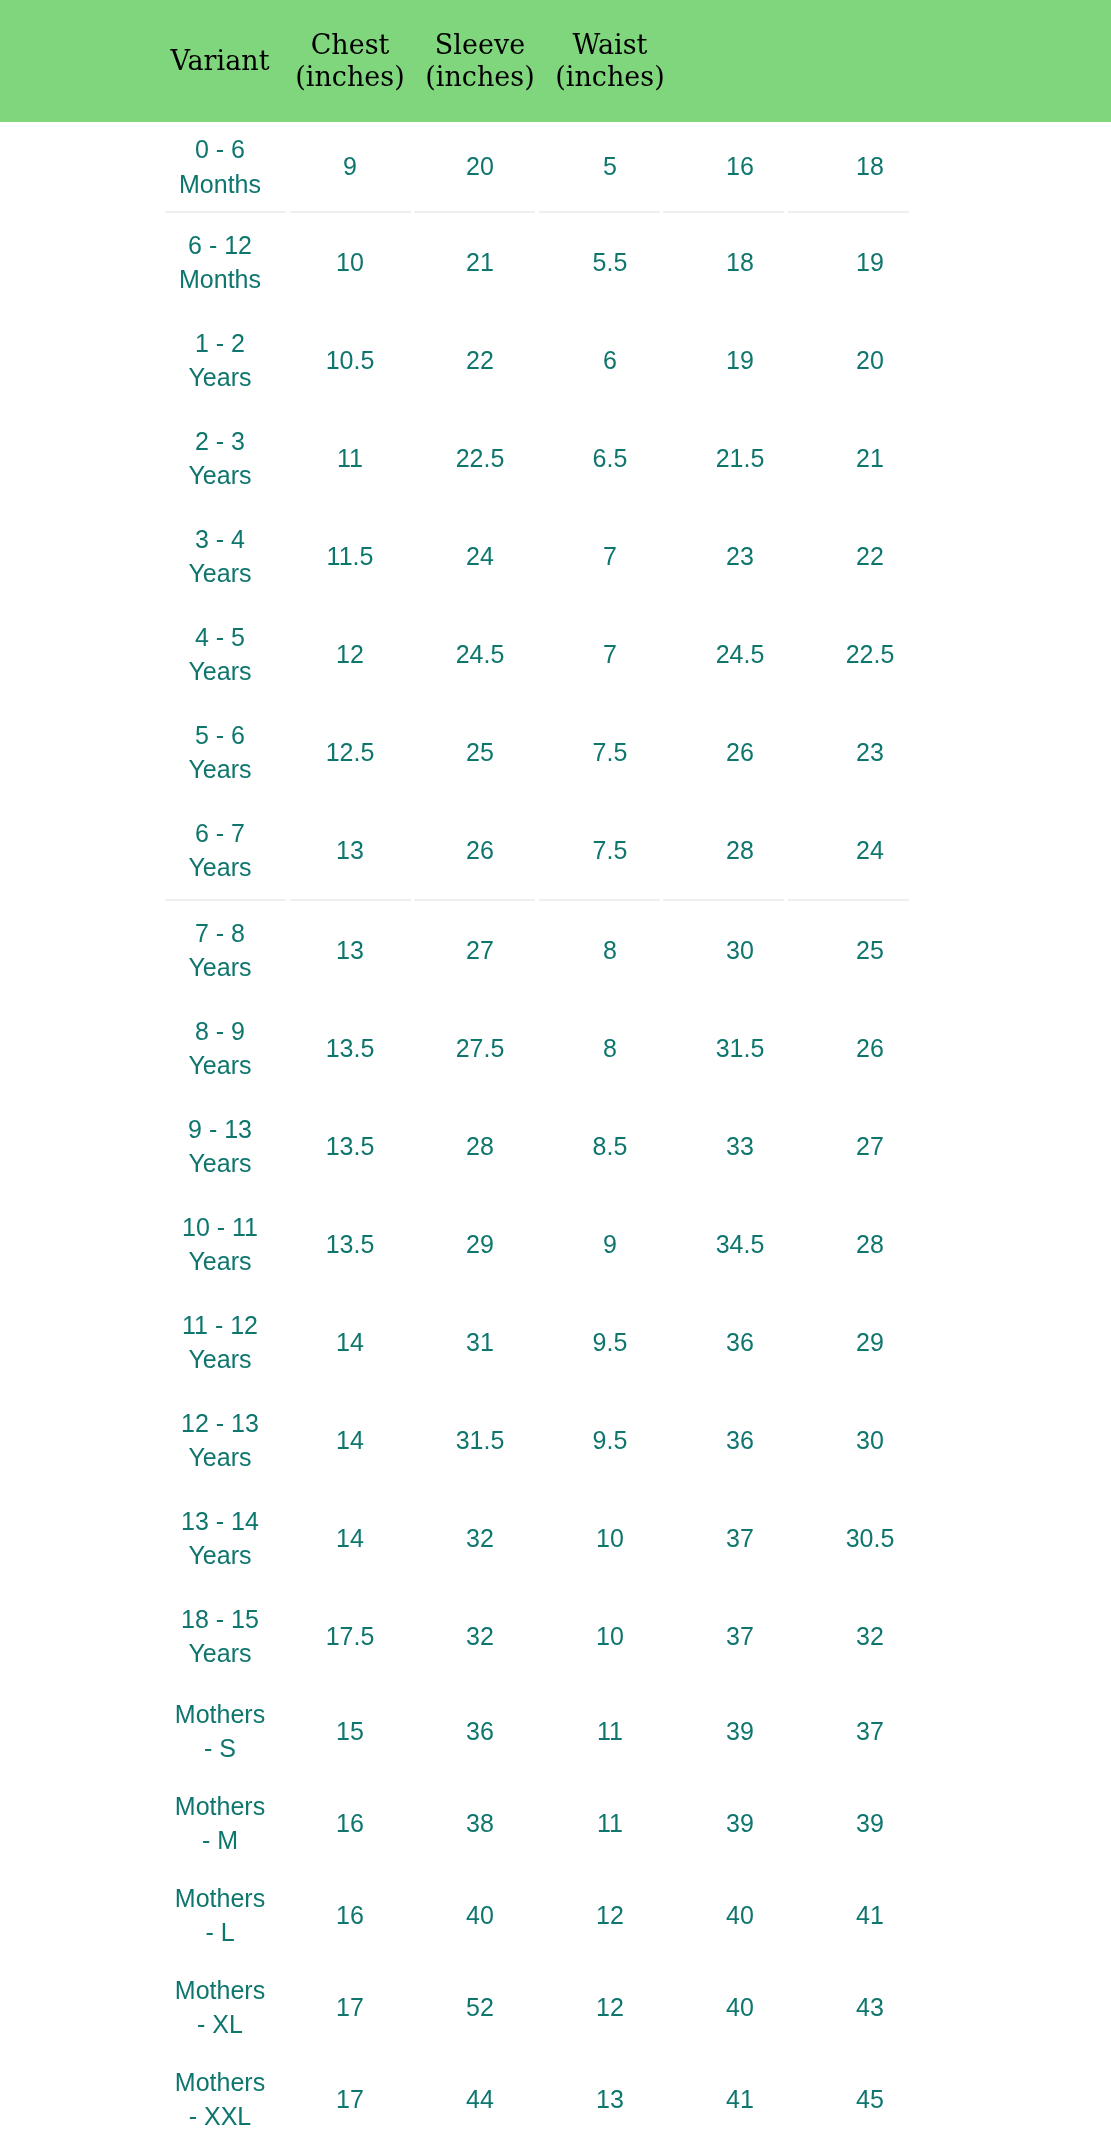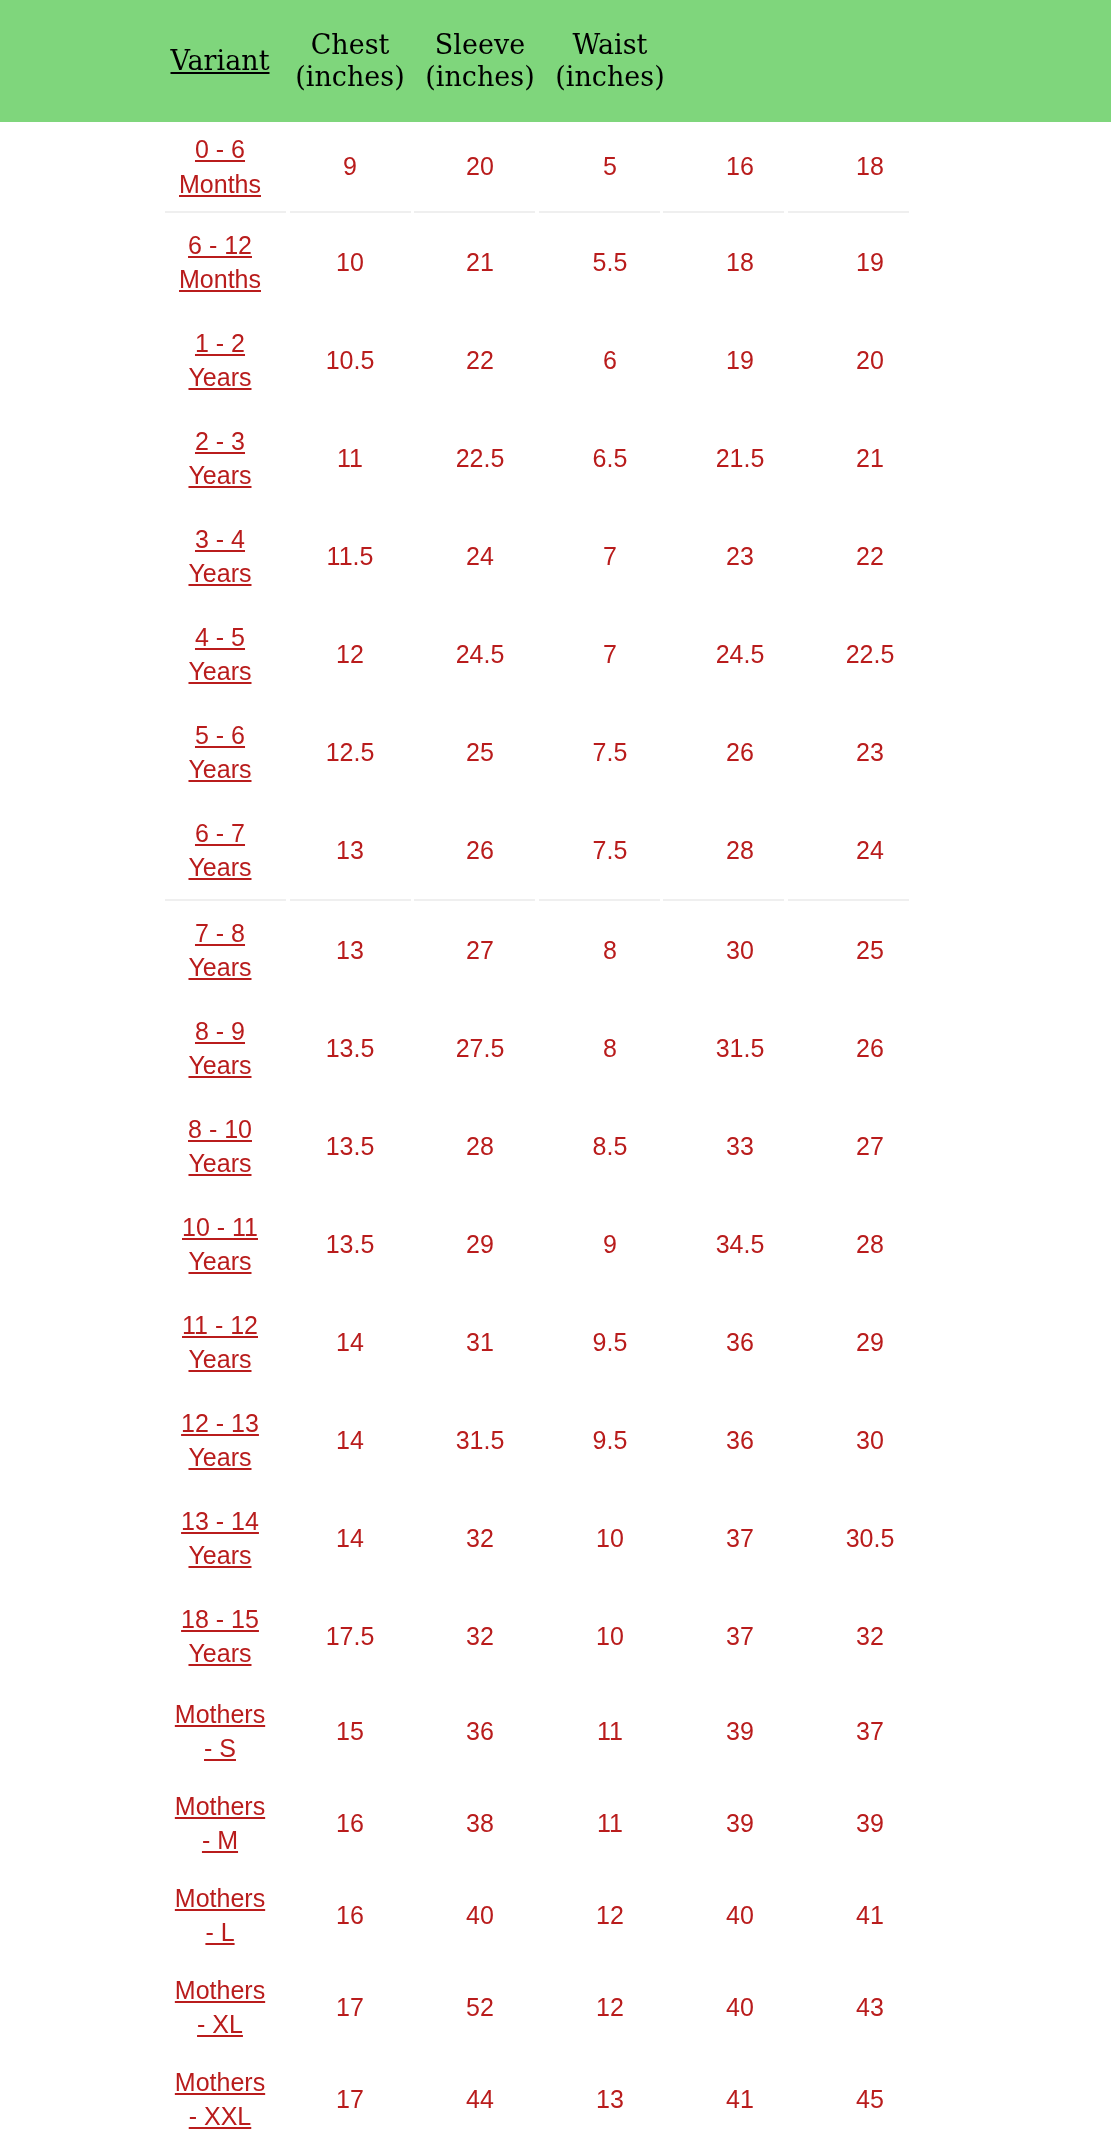--- a/index.html
+++ b/index.html
@@ -18,30 +18,30 @@
     font-family:"DejaVu Serif","Liberation Serif",serif;
     font-size:27px;
     line-height:1.18;
     color:#000000;
   }
   .cell {
     flex:0 0 130px;
     width:130px;
     text-align:center;
   }
-  .cell.first-col { margin-left:155px;text-decoration:underline; }
+  .cell.first-col { margin-left:155px; }
   
   .row {
     display:flex;
     align-items:center;
     height:98px;
     font-family:"Liberation Sans",sans-serif;
     font-size:25px;
     line-height:1.38;
-    color:#b91c1c;
+    color:#0f766e;
   }
   .row.first  { height:89px; }
   .row.short  { height:92px; }
   .variant    { white-space:pre-line; }
   
   .separator {
     height:2px;
     margin-left:165px;
     width:747px;
     background:repeating-linear-gradient(to right,#efefef 0px,#efefef 121px,transparent 121px,transparent 124.5px);
@@ -154,21 +154,21 @@
     <div class="cell first-col variant">8 - 9
 Years</div>
     <div class="cell val">13.5</div>
     <div class="cell val">27.5</div>
     <div class="cell val">8</div>
     <div class="cell val">31.5</div>
     <div class="cell val">26</div>
   </div>
 
   <div class="row">
-    <div class="cell first-col variant">8 - 10
+    <div class="cell first-col variant">9 - 13
 Years</div>
     <div class="cell val">13.5</div>
     <div class="cell val">28</div>
     <div class="cell val">8.5</div>
     <div class="cell val">33</div>
     <div class="cell val">27</div>
   </div>
 
   <div class="row">
     <div class="cell first-col variant">10 - 11

